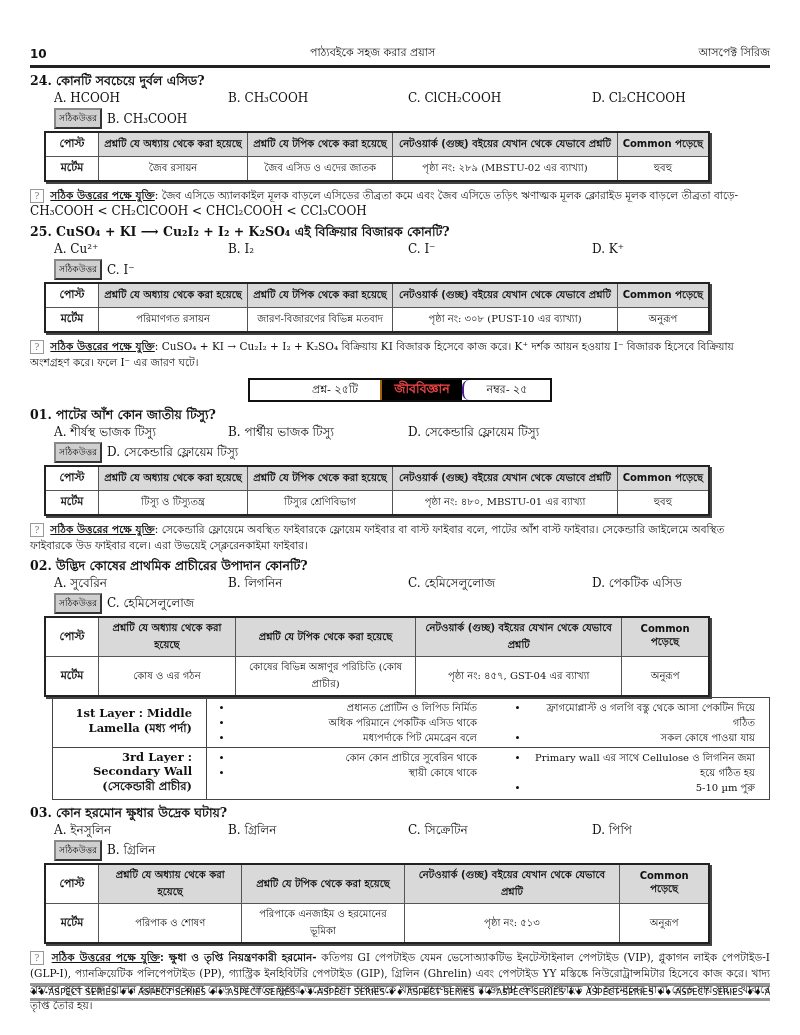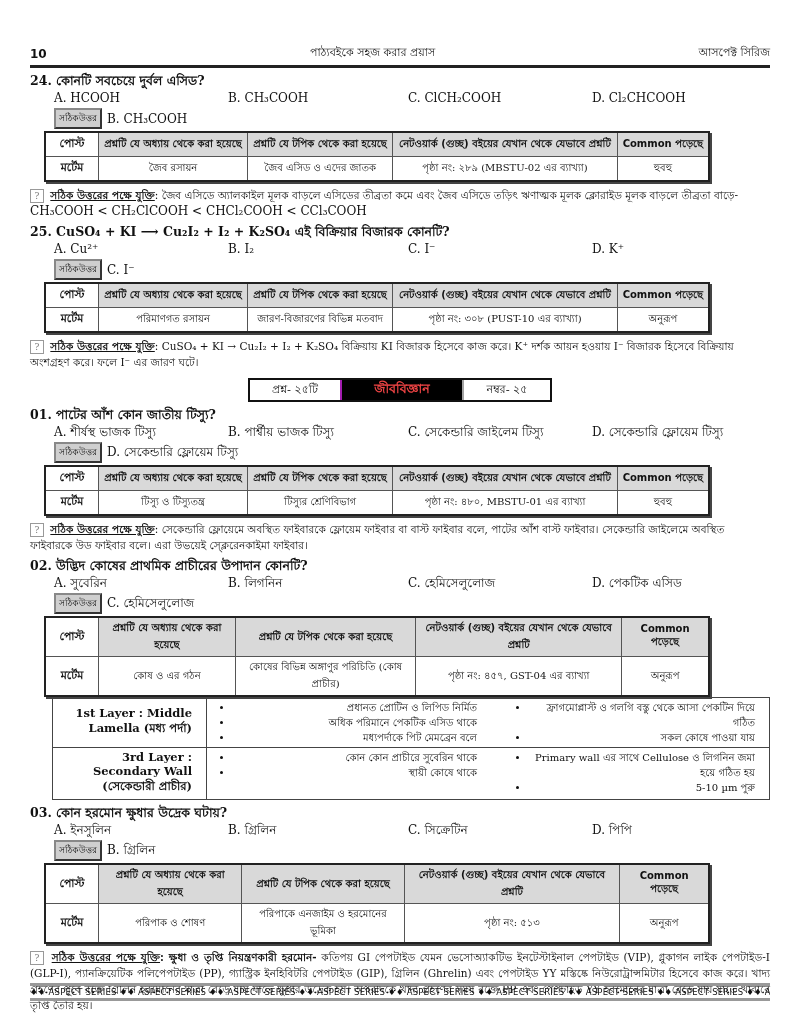--- a/index.html
+++ b/index.html
@@ -26,23 +26,23 @@
                     font-family:"DejaVu Sans","Liberation Sans",sans-serif; width:44px; }
   .exp { font-size:10.5px; line-height:16px; margin:5px 0 3px; }
   .exp .ic { display:inline-block; width:12px; height:12px; border:1px solid #999;
              font-size:9px; text-align:center; line-height:12px; color:#777;
              margin-right:3px; vertical-align:middle; }
   .exp .head { font-weight:bold; text-decoration:underline; }
   .exp .bold { font-weight:bold; }
   .banner { display:flex; width:300px; margin:8px auto 4px; border:2px solid #111;
             font-family:"DejaVu Sans","Liberation Sans",sans-serif; font-size:11px; height:20px; }
   .banner div { display:flex; align-items:center; justify-content:center; }
-  .banner .b1 { width:90px; border-right:2px solid #a21caf; }
+  .banner .b1 { width:90px; border-right:2px solid #a16207;padding-left:40px; }
   .banner .b2 { flex:1; background:#000; color:#ef4444; font-size:12.5px; font-weight:bold; }
-  .banner .b3 { width:86px; border-left:2px solid #a3a3a3; }
+  .banner .b3 { width:86px; border-left:2px solid #4c1d95;border-radius:7px; }
   table.layers { border-collapse:collapse; width:718px; margin-left:22px; font-size:10px;
                  border:1px solid #444; }
   table.layers th { background:#d9d9d9; border:1px solid #444; padding:2px; font-size:10px;
                     font-family:"DejaVu Sans","Liberation Sans",sans-serif; }
   table.layers td { border:1px solid #444; padding:2px 14px; vertical-align:top;text-align:right; }
   table.layers td.ln { font-weight:bold; font-size:11.5px; width:125px; vertical-align:middle; }
   .cols { display:grid; grid-template-columns:256px 1fr;gap:40px; }
   .cols ul { margin:0; padding-left:12px; list-style:disc; }
   .cols li { line-height:15px; }
   .footer { position:absolute; left:30px; top:983px; width:740px;
@@ -138,21 +138,20 @@
     <div class="b1">প্রশ্ন- ২৫টি</div>
     <div class="b2">জীববিজ্ঞান</div>
     <div class="b3">নম্বর- ২৫</div>
   </div>
 
   <div class="q">
     <div class="qtitle">01. পাটের আঁশ কোন জাতীয় টিস্যু?</div>
     <div class="opts">
       <span>A. শীর্ষস্থ ভাজক টিস্যু</span>
       <span>B. পার্শ্বীয় ভাজক টিস্যু</span>
-      <span>C. সেকেন্ডারি জাইলেম টিস্যু</span>
       <span>D. সেকেন্ডারি ফ্লোয়েম টিস্যু</span>
     </div>
     <div class="ans">
       <span class="badge">সঠিকউত্তর</span>
       <span>D. সেকেন্ডারি ফ্লোয়েম টিস্যু</span>
     </div>
     <table class="pm">
       <tbody>
           <tr>
         <td class="lbl">পোস্ট</td>

